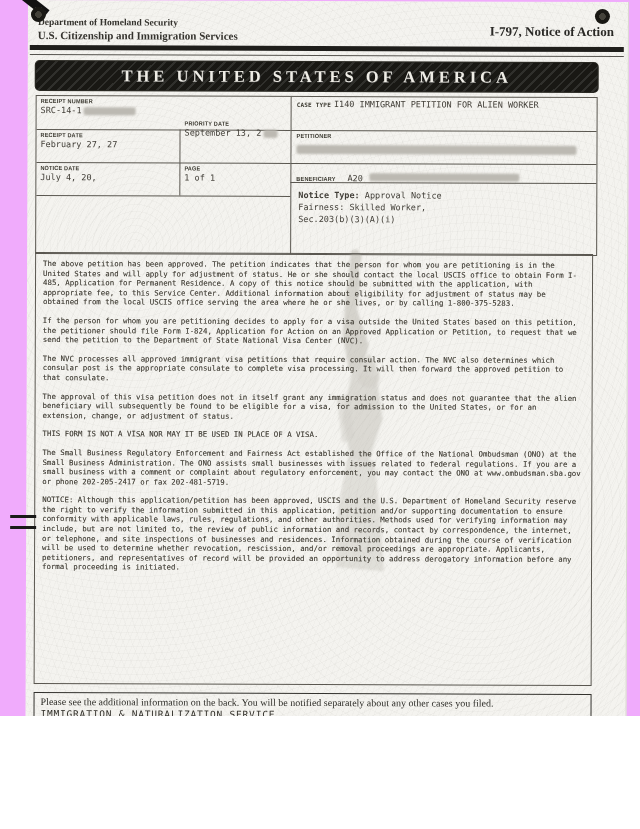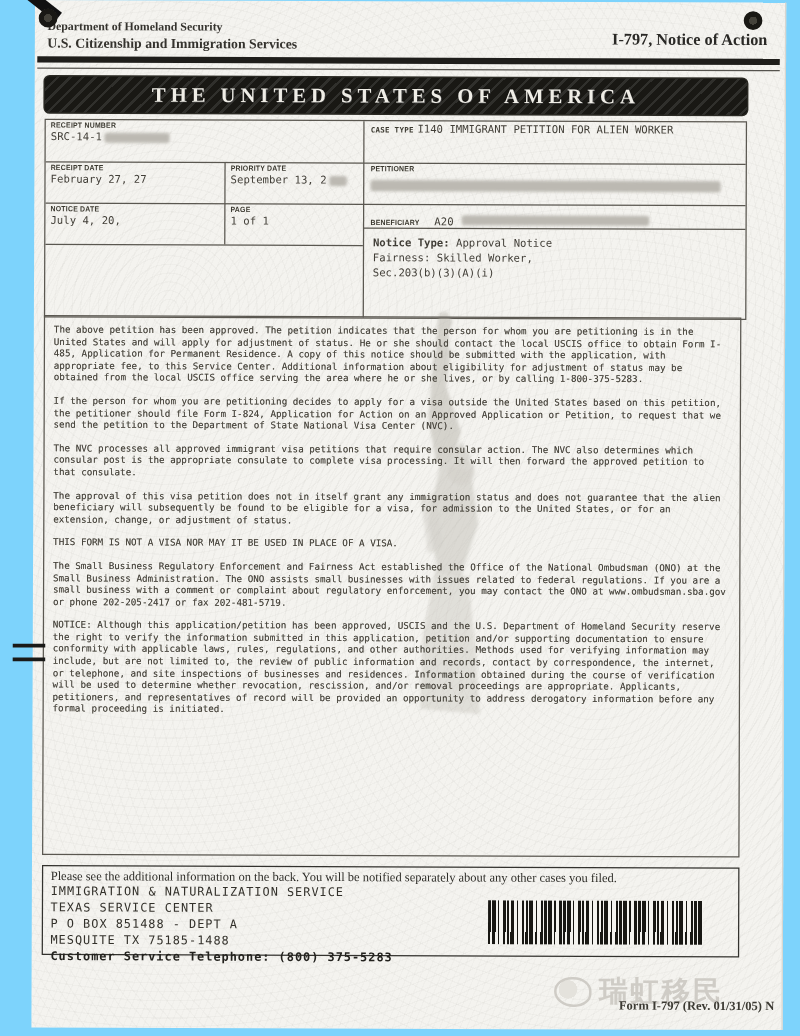--- a/index.html
+++ b/index.html
@@ -1,16 +1,16 @@
 <!DOCTYPE html>
 <html><head>
 <meta charset="utf-8">
 <style>
   html,body{margin:0;padding:0;background:#fff;}
-  .page{position:relative;width:640px;height:829px;background:#7dd3fc;overflow:hidden;
+  .page{position:relative;width:640px;height:716px;background:#f0abfc;overflow:hidden;
         font-family:"Liberation Sans",sans-serif;color:#2c2b28;}
   
   .scan{position:absolute;left:28px;top:0;width:600px;height:822px;
         background:#f4f3ef;
         background-image:
           repeating-radial-gradient(circle at 18% 30%, rgba(150,148,140,0.055) 0 1px, rgba(0,0,0,0) 1px 7px),
           repeating-radial-gradient(circle at 75% 62%, rgba(150,148,140,0.05) 0 1px, rgba(0,0,0,0) 1px 8px),
           repeating-linear-gradient(112deg, rgba(140,138,130,0.04) 0 1px, rgba(0,0,0,0) 1px 5px);
         border-right:1px solid #d8d6d0;transform:rotate(0.2deg);transform-origin:top left;}
   .abs{position:absolute;}
@@ -86,21 +86,21 @@
         <div class="lbl">RECEIPT NUMBER</div>
         <div class="mono val"><span>SRC-14-1</span><span class="redact" style="width:52px;height:8px;margin-left:2px;"></span></div>
       </div>
       <div class="abs" style="left:0;top:33px;width:254px;height:1px;background:#5a5750;"></div>
 
       <div class="abs" style="left:4px;top:36px;">
         <div class="lbl">RECEIPT DATE</div>
         <div class="mono val">February 27, 27</div>
       </div>
       <div class="abs" style="left:143px;top:33px;width:1px;height:33px;background:#5a5750;"></div>
-      <div class="abs" style="left:148px;top:36px;">
+      <div class="abs" style="left:148px;top:24px;">
         <div class="lbl">PRIORITY DATE</div>
         <div class="mono val"><span>September 13, 2</span><span class="redact" style="width:14px;height:8px;margin-left:2px;"></span></div>
       </div>
       <div class="abs" style="left:0;top:66px;width:254px;height:1px;background:#5a5750;"></div>
 
       <div class="abs" style="left:4px;top:69px;">
         <div class="lbl">NOTICE DATE</div>
         <div class="mono val">July 4, 20,</div>
       </div>
       <div class="abs" style="left:143px;top:66px;width:1px;height:33px;background:#5a5750;"></div>

